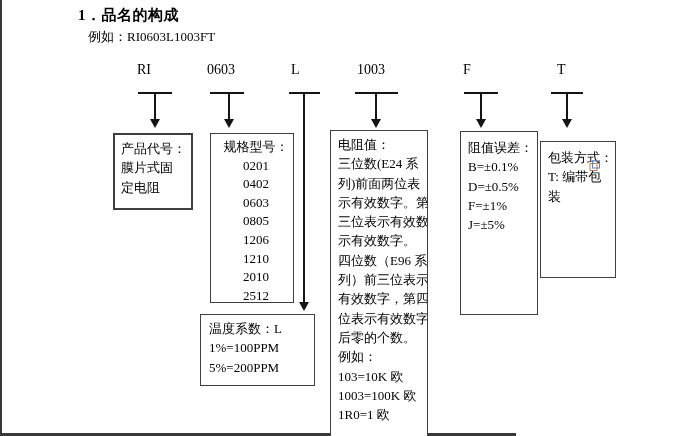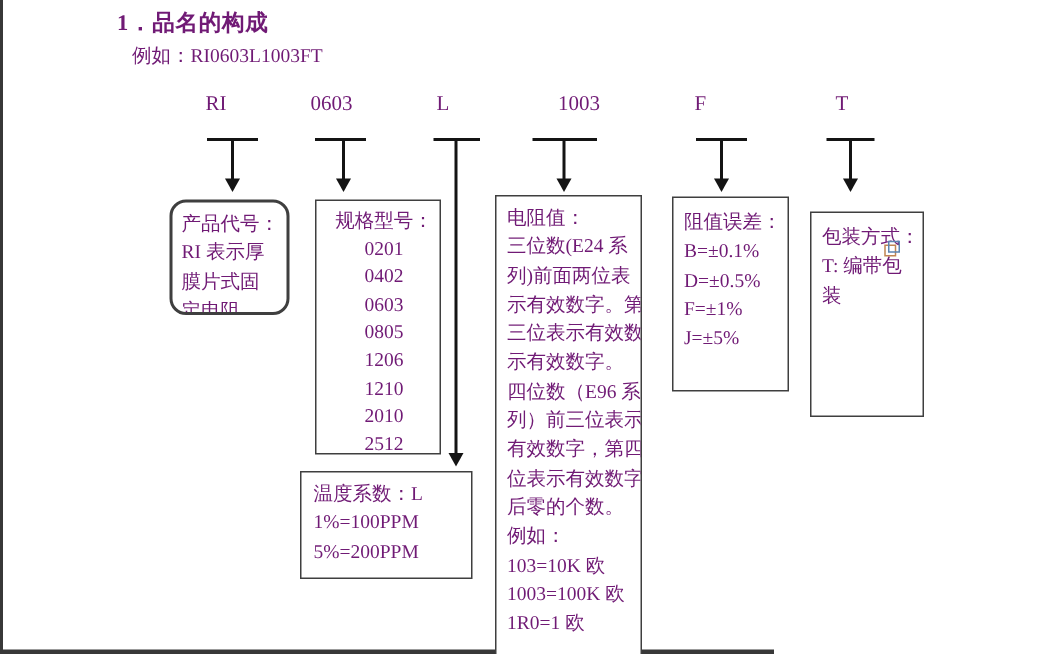--- a/index.html
+++ b/index.html
@@ -1,56 +1,56 @@
 <!DOCTYPE html>
 <html><head>
 <meta charset="utf-8">
 <style>
   html,body{margin:0;padding:0;background:#fff;}
   .page{
     position:relative;width:695px;height:436px;background:#ffffff;overflow:hidden;
-    font-family:"Liberation Serif","DejaVu Serif",serif;color:#701a75;
+    font-family:"Liberation Serif","DejaVu Serif",serif;color:#000000;
   }
   .edge-left{position:absolute;left:0;top:0;width:2px;height:436px;background:#383838;}
   .edge-bottom{position:absolute;left:0;top:433px;width:516px;height:3px;background:#383838;}
   .title{position:absolute;left:78px;top:6px;font-size:15px;font-weight:bold;margin:0;letter-spacing:.5px;}
   .example{position:absolute;left:88px;top:28px;font-size:13px;}
   .seg{position:absolute;top:62px;font-size:14px;}
   .bar{position:absolute;height:2px;background:#141414;}
   .stem{position:absolute;width:2px;background:#141414;}
   .head{position:absolute;width:0;height:0;border-left:5px solid transparent;border-right:5px solid transparent;border-top:9px solid #141414;}
   .box{
     position:absolute;box-sizing:border-box;border:1.5px solid #3f3f3f;background:#fff;
     font-size:13px;overflow:hidden;
   }
   .box-lines div{line-height:19.3px;white-space:pre;}
-  .b-product{left:113px;top:133px;width:80px;height:77px;padding:4px 0 0 6px;border-width:2px;border-radius:11px;}
+  .b-product{left:113px;top:133px;width:80px;height:77px;padding:4px 0 0 6px;border-width:2px;}
   .b-spec{left:210px;top:133px;width:84px;height:170px;padding:4px 0 0 8px;text-align:center;}
   .b-spec .box-lines div{line-height:18.6px;}
   .b-temp{left:200px;top:314px;width:115px;height:72px;padding:4px 0 0 8px;}
   .b-res{left:330px;top:130px;width:98px;height:312px;padding:4px 0 0 7px;}
-  .b-tol{left:448px;top:131px;width:78px;height:130px;padding:6px 16px 0 7px;}
+  .b-tol{left:460px;top:131px;width:78px;height:184px;padding:6px 16px 0 7px;}
   .b-pack{left:540px;top:141px;width:76px;height:137px;padding:6px 0 0 7px;}
   .obj-icon{position:absolute;left:589px;top:160px;width:12px;height:12px;}
 </style>
 </head>
 <body>
 
 <div class="page">
 
   <div class="edge-left"></div>
   <div class="edge-bottom"></div>
 
   <h1 class="title">1．品名的构成</h1>
   <div class="example">例如：RI0603L1003FT</div>
 
   <div class="seg" style="left:137px">RI</div>
   <div class="seg" style="left:207px">0603</div>
   <div class="seg" style="left:291px">L</div>
-  <div class="seg" style="left:372px">1003</div>
+  <div class="seg" style="left:357px">1003</div>
   <div class="seg" style="left:463px">F</div>
   <div class="seg" style="left:557px">T</div>
 
   <div>
     <div class="bar" style="left:138px;top:92px;width:34px"></div>
     <div class="stem" style="left:154px;top:92px;height:28px"></div>
     <div class="head" style="left:150px;top:119px"></div>
   </div>
   <div>
     <div class="bar" style="left:210px;top:92px;width:34px"></div>
@@ -74,21 +74,20 @@
   </div>
   <div>
     <div class="bar" style="left:551px;top:92px;width:32px"></div>
     <div class="stem" style="left:566px;top:92px;height:28px"></div>
     <div class="head" style="left:562px;top:119px"></div>
   </div>
 
   <div class="box b-product">
     <div class="box-lines">
         <div>产品代号：</div>
-        <div>RI 表示厚</div>
         <div>膜片式固</div>
         <div>定电阻</div>
       </div>
   </div>
 
   <div class="box b-spec">
     <div class="box-lines">
         <div>规格型号：</div>
         <div>0201</div>
         <div>0402</div>

